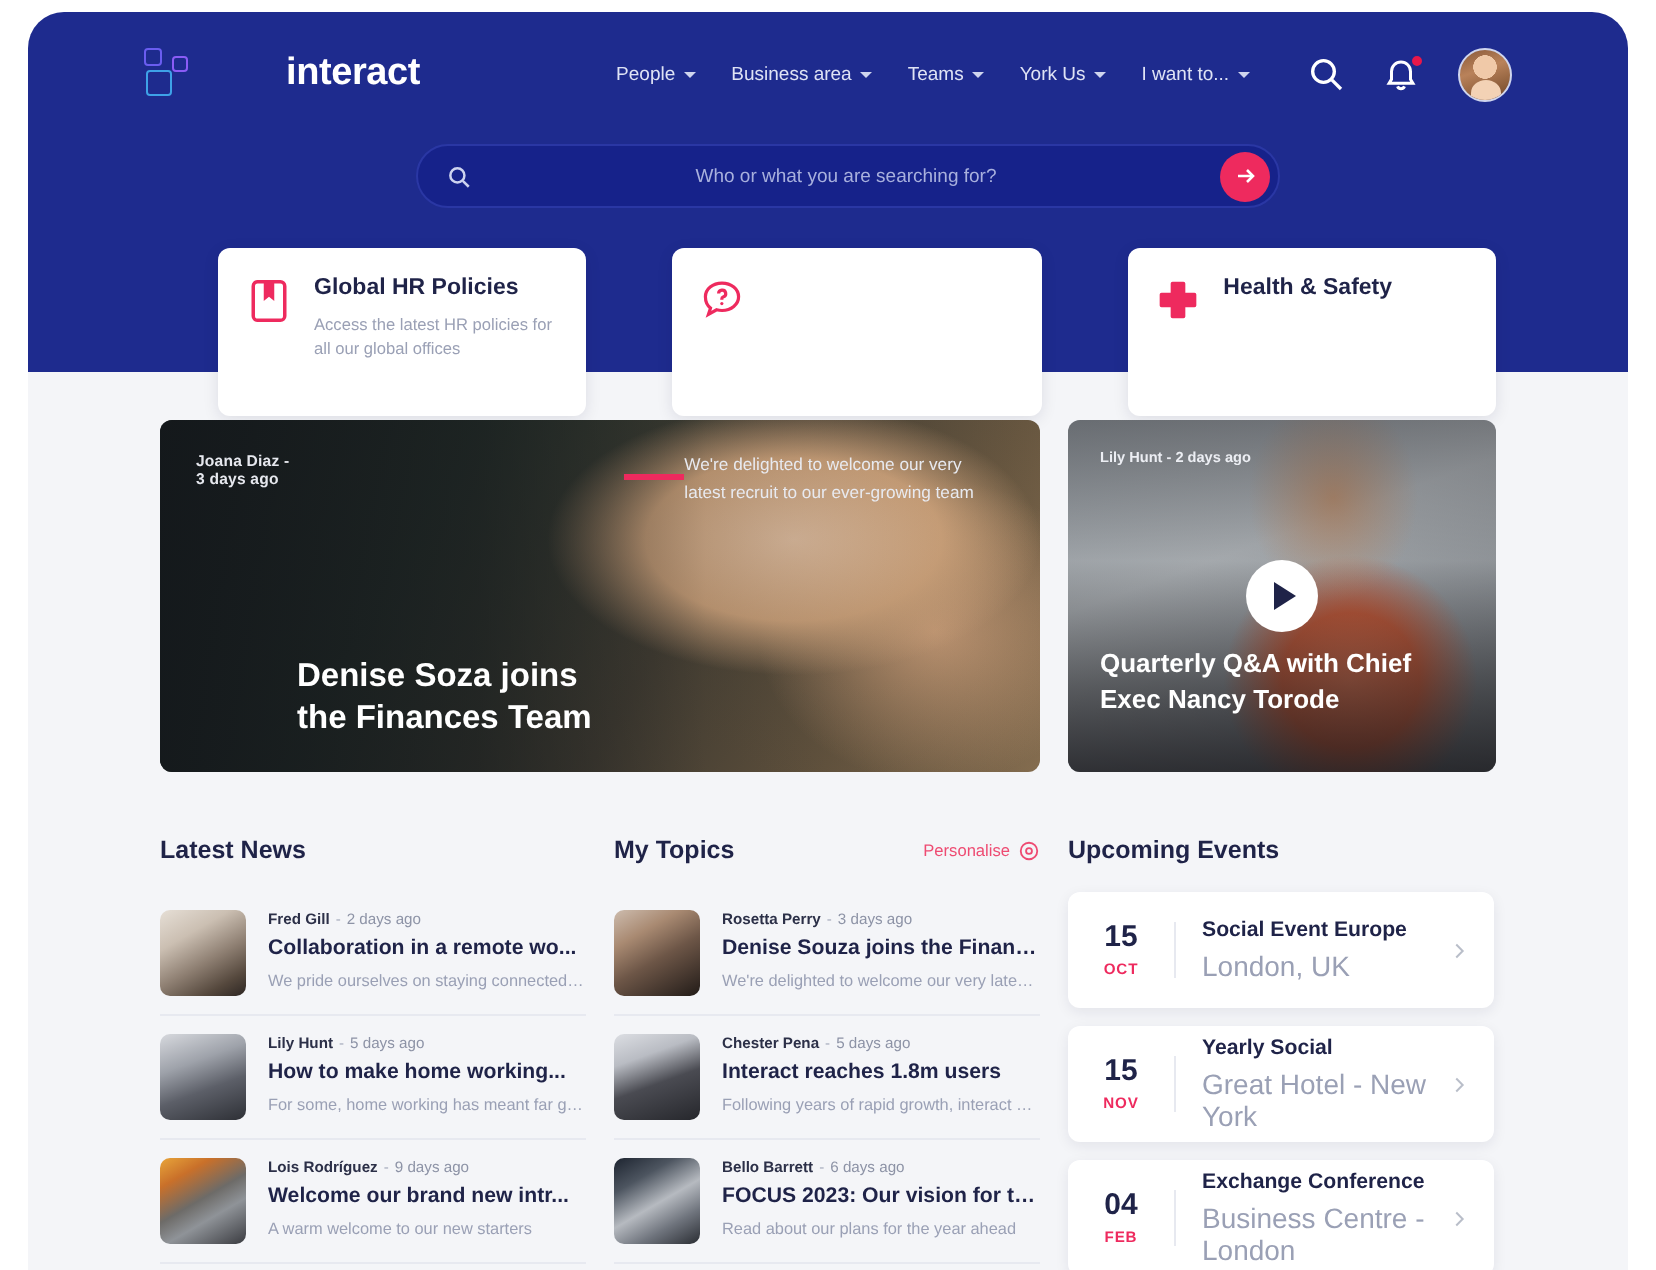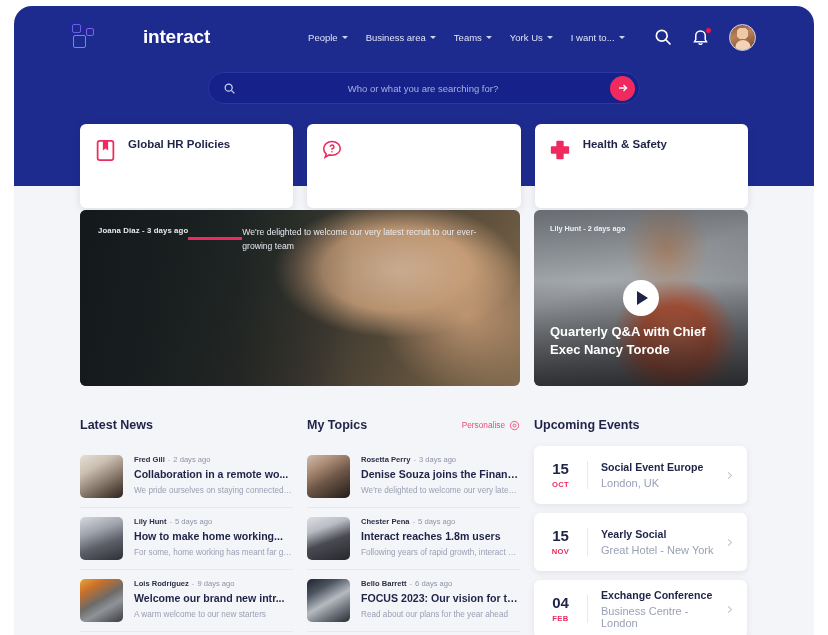--- a/index.html
+++ b/index.html
@@ -82,21 +82,21 @@
   }
 
   
   .quick-row {
     position: absolute; left: 66px; top: 118px; width: 668px;
     display: flex; gap: 14px;
   }
   .quick-card {
     width: 247px; min-height: 84px; background: #ffffff; border-radius: 6px;
     box-shadow: 0 2px 8px rgba(20,20,60,0.10);
-    padding: 14px 14px 14px 13px; display: flex; gap: 11px; cursor: pointer;
+    padding: 14px 14px 14px 13px; display: flex; gap: 11px; cursor: pointer; margin-left: 29px;
   }
   .q-icon { width: 24px; flex: 0 0 24px; color: #ee2a5e; display: flex; align-items: flex-start; justify-content: center; padding-top: 1px; }
   .q-title { font-size: 11.5px; font-weight: bold; color: #1f2348; margin-bottom: 6px; }
   .q-desc { font-size: 8.3px; color: #9aa0b5; line-height: 1.5; }
 
   
   .hero-row {
     position: absolute; left: 66px; top: 204px; width: 668px;
     display: flex; gap: 14px;
   }
@@ -181,21 +181,21 @@
   .event-card {
     background: #ffffff; border-radius: 6px; box-shadow: 0 2px 7px rgba(20,20,60,0.08);
     height: 58px; display: flex; align-items: center; padding: 0 12px 0 0;
     margin-bottom: 9px; cursor: pointer;
   }
   .ev-date { width: 54px; flex: 0 0 54px; text-align: center; border-right: 1px solid #e7e9f0; }
   .ev-day { font-size: 15px; font-weight: bold; color: #1f2348; line-height: 1.1; }
   .ev-mon { font-size: 7.6px; font-weight: bold; color: #ee2a5e; letter-spacing: 0.4px; margin-top: 2px; }
   .ev-body { flex: 1; padding-left: 13px; }
   .ev-title { font-size: 10.6px; font-weight: bold; color: #1f2348; margin-bottom: 4px; }
-  .ev-loc { font-size: 11px; color: #9aa0b5; }
+  .ev-loc { font-size: 14px; color: #9aa0b5; }
   .ev-chev { color: #b9bec9; display: flex; }
 
   .events-head { height: 30px; display: flex; align-items: center; margin-bottom: 6px; }
 </style>
 </head>
 <body>
 
 <div class="page">
 
   <div class="header">
@@ -272,20 +272,21 @@
 
     <div class="quick-card">
       <div class="q-icon">
         <svg width="21" height="23" viewBox="0 0 24 26" fill="none" stroke="#ee2a5e" stroke-width="2">
           <rect x="3" y="2" width="18" height="22" rx="2.5"></rect>
           <path d="M9 2v11l3-2.4 3 2.4V2" fill="#ee2a5e" stroke="none"></path>
         </svg>
       </div>
       <div>
         <div class="q-title">Global HR Policies</div>
+        <div class="q-desc">Access the latest HR policies for all our global offices</div>
       </div>
     </div>
 
     <div class="quick-card">
       <div class="q-icon">
         <svg width="22" height="22" viewBox="0 0 26 26" fill="none" stroke="#ee2a5e" stroke-width="1.9">
           <path d="M13 3c5.5 0 9.8 3.6 9.8 8.1S18.5 19.2 13 19.2c-1.1 0-2.2-.15-3.2-.42L5 21.5l1.2-3.7C4.2 16.2 3.2 13.8 3.2 11.1 3.2 6.6 7.5 3 13 3z"></path>
           <path d="M11 9.2a2.1 2.1 0 1 1 2.6 2.05c-.5.15-.7.6-.7 1.1v.5"></path>
           <circle cx="12.9" cy="15.1" r="0.95" fill="#ee2a5e" stroke="none"></circle>
         </svg>
@@ -301,20 +302,21 @@
       <div>
         <div class="q-title">Health &amp; Safety</div>
       </div>
     </div>
   </div>
 
   <div class="hero-row">
     <div class="hero-main">
       <div class="hero-content">
         <div class="hero-meta">Joana Diaz  -  3 days ago</div>
+        <div class="hero-title">Denise Soza joins the Finances Team</div>
         <div class="hero-rule"></div>
         <div class="hero-desc">We're delighted to welcome our very latest recruit to our ever-growing team</div>
       </div>
     </div>
 
     <div class="hero-side">
       <div class="play-btn">
           <span class="play-tri"></span>
         </div>
       <div class="side-content">

